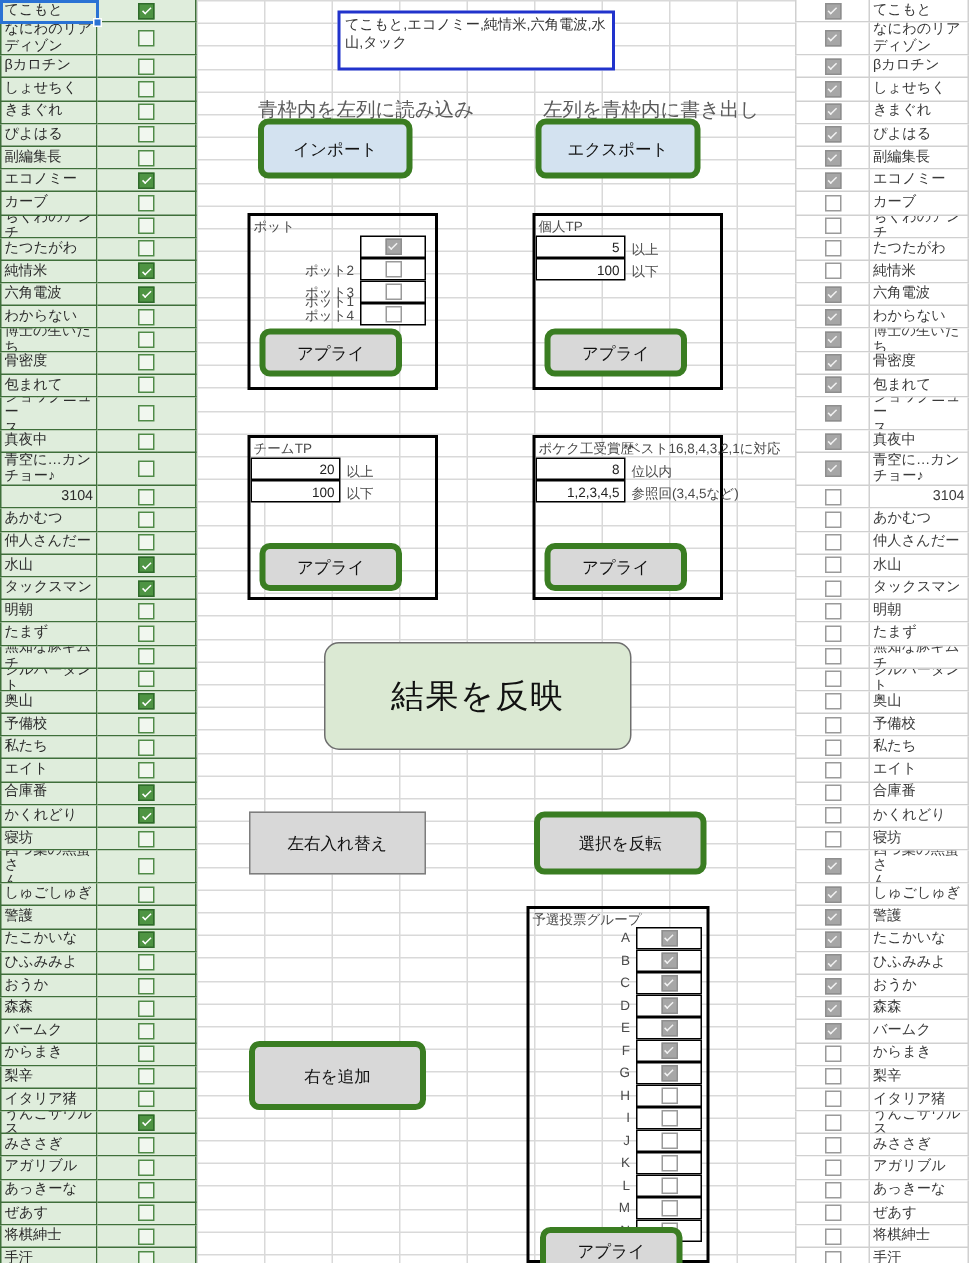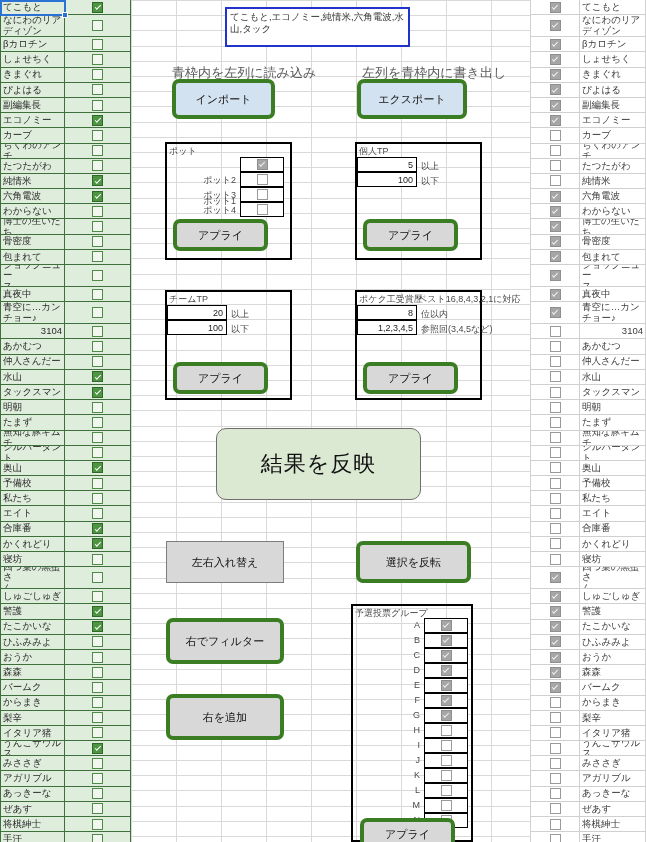--- a/index.html
+++ b/index.html
@@ -910,21 +910,20 @@
       </div>
       <div class="flabel" style="left:421px;top:323px;">参照回(3,4,5など)</div>
     </div>
   <div class="btn green-gray" style="left:363px;top:362px;width:95px;height:32px;">アプライ</div>
 
   <div class="btn big-green" style="left:216px;top:428px;width:205px;height:72px;">結果を反映</div>
 
   <div class="btn gray-gray" style="left:166px;top:541px;width:118px;height:42px;">左右入れ替え</div>
   <div class="btn green-gray" style="left:356px;top:541px;width:115px;height:42px;">選択を反転</div>
 
-  <div class="btn green-gray" style="left:166px;top:618px;width:118px;height:46px;">右でフィルター</div>
   <div class="btn green-gray" style="left:166px;top:694px;width:118px;height:46px;">右を追加</div>
 
   <div class="frame" style="left:351px;top:604px;width:122px;height:238px;"></div>
   <div class="frame-title" style="left:355px;top:607px;">予選投票グループ</div>
   <div id="vote-rows">
       <div class="frowlabel" style="left:380px;top:620px;width:40px;">A</div>
       <div class="fcell center" style="left:424px;top:618px;width:44px;height:15px;">
         <span class="cb d-on"></span>
       </div>
       <div class="frowlabel" style="left:380px;top:635px;width:40px;">B</div>

